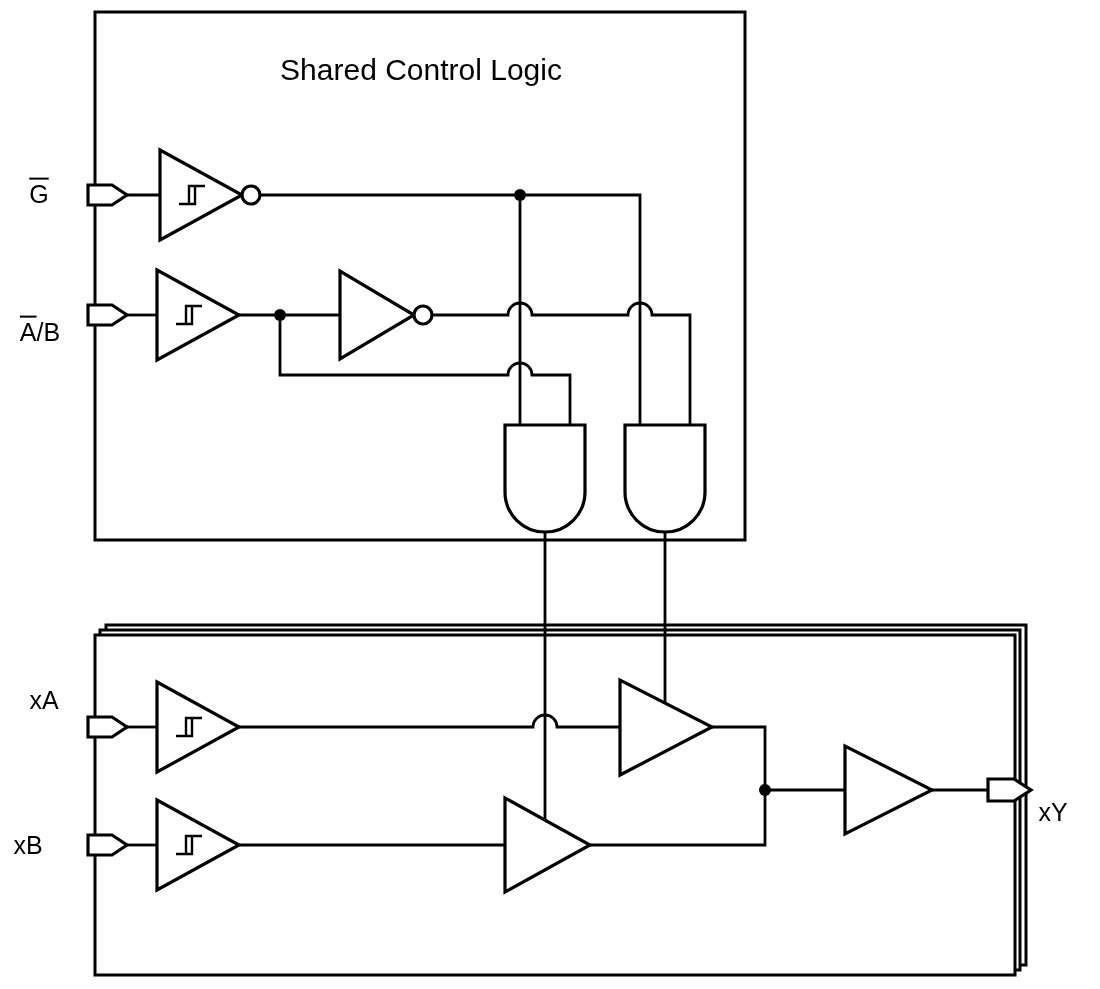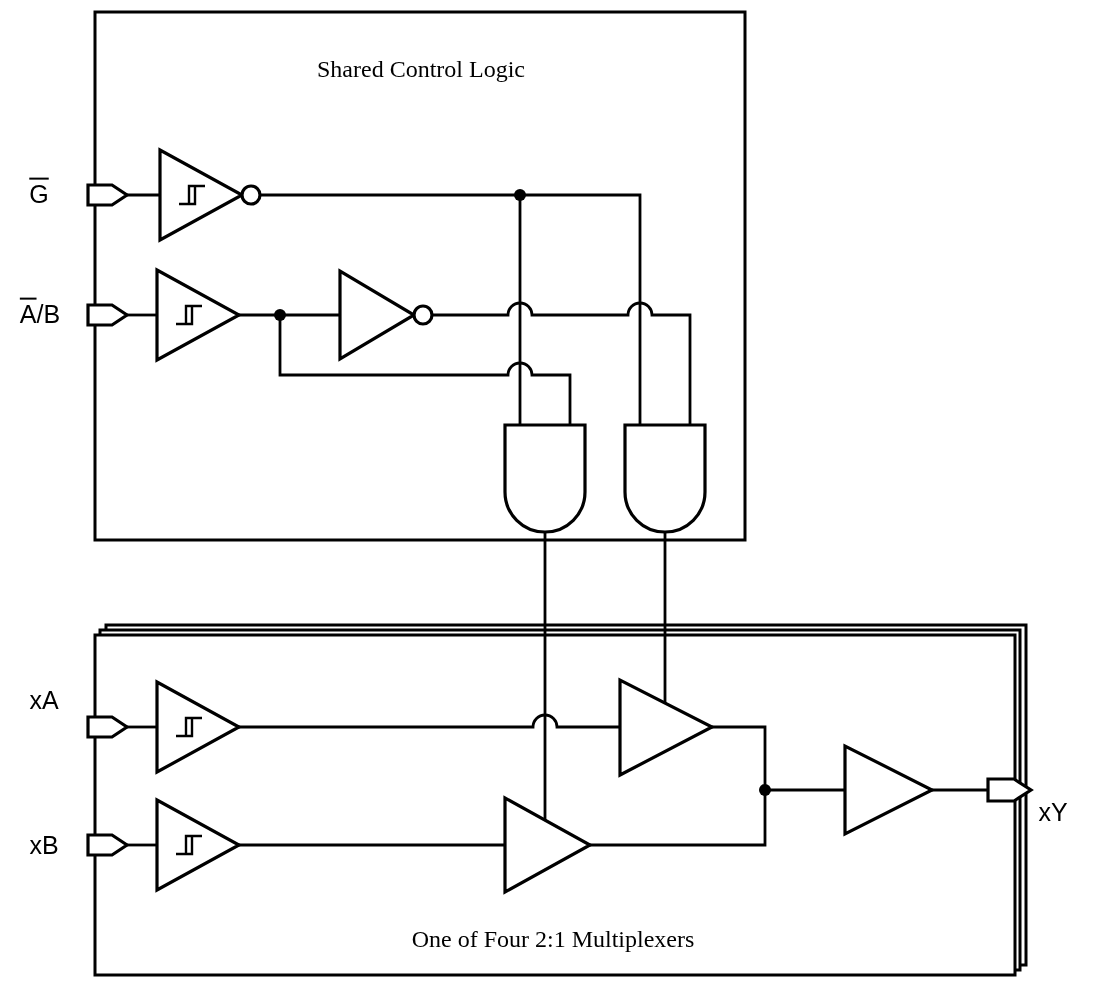--- a/index.html
+++ b/index.html
@@ -13,21 +13,21 @@
   svg { position:absolute; left:0; top:0; }
   .box   { fill:var(--bg); stroke:var(--line); stroke-width:3; }
   .shape { fill:var(--bg); stroke:var(--line); stroke-width:3.2; stroke-linejoin:miter; }
   .wire  { fill:none; stroke:var(--line); stroke-width:2.8; }
   .glyph { fill:none; stroke:var(--line); stroke-width:2.4; }
   .dot   { fill:var(--line); stroke:none; }
   .lbl {
     position:absolute; transform:translate(-50%,-50%);
     font-size:25px; line-height:1.15; white-space:nowrap; color:var(--line);
   }
-  .title { font-size:24px;font-family:Liberation Serif, serif; }
+  .title { font-size:30px; }
   .ovl { text-decoration: overline; text-decoration-thickness: 2px; }
 </style>
 </head>
 <body>
 
 <div class="stage">
 
   <svg width="1100" height="989" viewBox="0 0 1100 989">
 
     <g>
@@ -106,23 +106,22 @@
     <g>
       <path class="shape" d="M88 185 H112 L127 195 L112 205 H88 Z"></path>
       <path class="shape" d="M88 305 H112 L127 315 L112 325 H88 Z"></path>
       <path class="shape" d="M88 717 H112 L127 727 L112 737 H88 Z"></path>
       <path class="shape" d="M88 835 H112 L127 845 L112 855 H88 Z"></path>
       <path class="shape" d="M988 779 H1014 L1031 790 L1014 801 H988 Z"></path>
     </g>
   </svg>
 
   <div class="lbl title" style="left:421px; top:70px">Shared Control Logic</div>
-  <div class="lbl title" style="left:553px; top:940px">One of Four 2:1 Multiplexers</div>
 
   <div class="lbl" style="left:39px; top:194px"><span class="ovl">G</span></div>
 
-  <div class="lbl" style="left:40px; top:314px"><span class="ovl">A</span><span>/B</span></div>
+  <div class="lbl" style="left:40px; top:332px"><span class="ovl">A</span><span>/B</span></div>
 
   <div class="lbl" style="left:44px; top:700px">xA</div>
-  <div class="lbl" style="left:44px; top:845px">xB</div>
+  <div class="lbl" style="left:28px; top:845px">xB</div>
   <div class="lbl" style="left:1053px; top:812px">xY</div>
 
 </div>
 
 </body></html>

